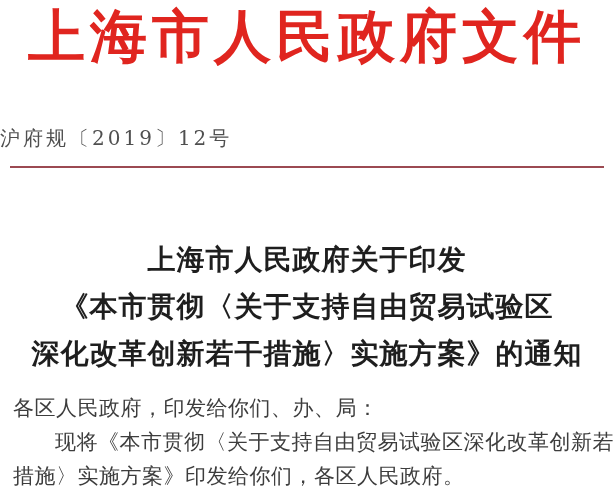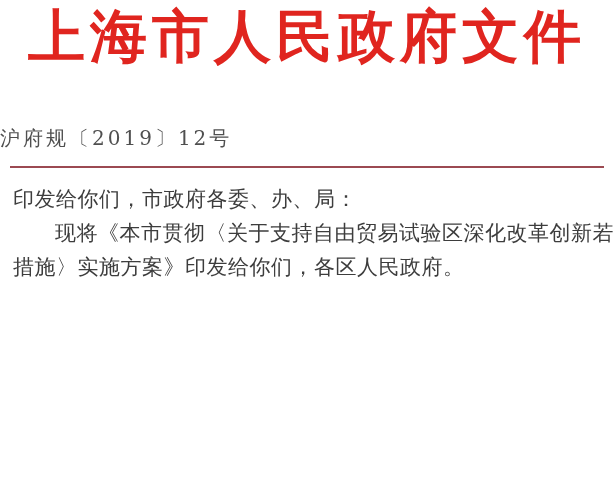--- a/index.html
+++ b/index.html
@@ -71,20 +71,25 @@
 <body>
 
 <div class="page">
 
   <div class="masthead">上海市人民政府文件</div>
 
   <div class="doc-number">沪府规〔2019〕12号</div>
 
   <div class="divider"></div>
 
+  <div class="title-block">
+    <span class="title-line">上海市人民政府关于印发</span>
+    <span class="title-line">《本市贯彻〈关于支持自由贸易试验区</span>
+    <span class="title-line">深化改革创新若干措施〉实施方案》的通知</span>
+  </div>
 
   <div class="body-block">
-    <span class="body-line">印发给你们，市政府各委、办、局：</span>
+    <span class="body-line">各区人民政府，印发给你们、办、局：</span>
     <span class="body-line indent">现将《本市贯彻〈关于支持自由贸易试验区深化改革创新若干</span>
     <span class="body-line">措施〉实施方案》印发给你们，各区人民政府。</span>
   </div>
 
 </div>
 
 </body></html>

